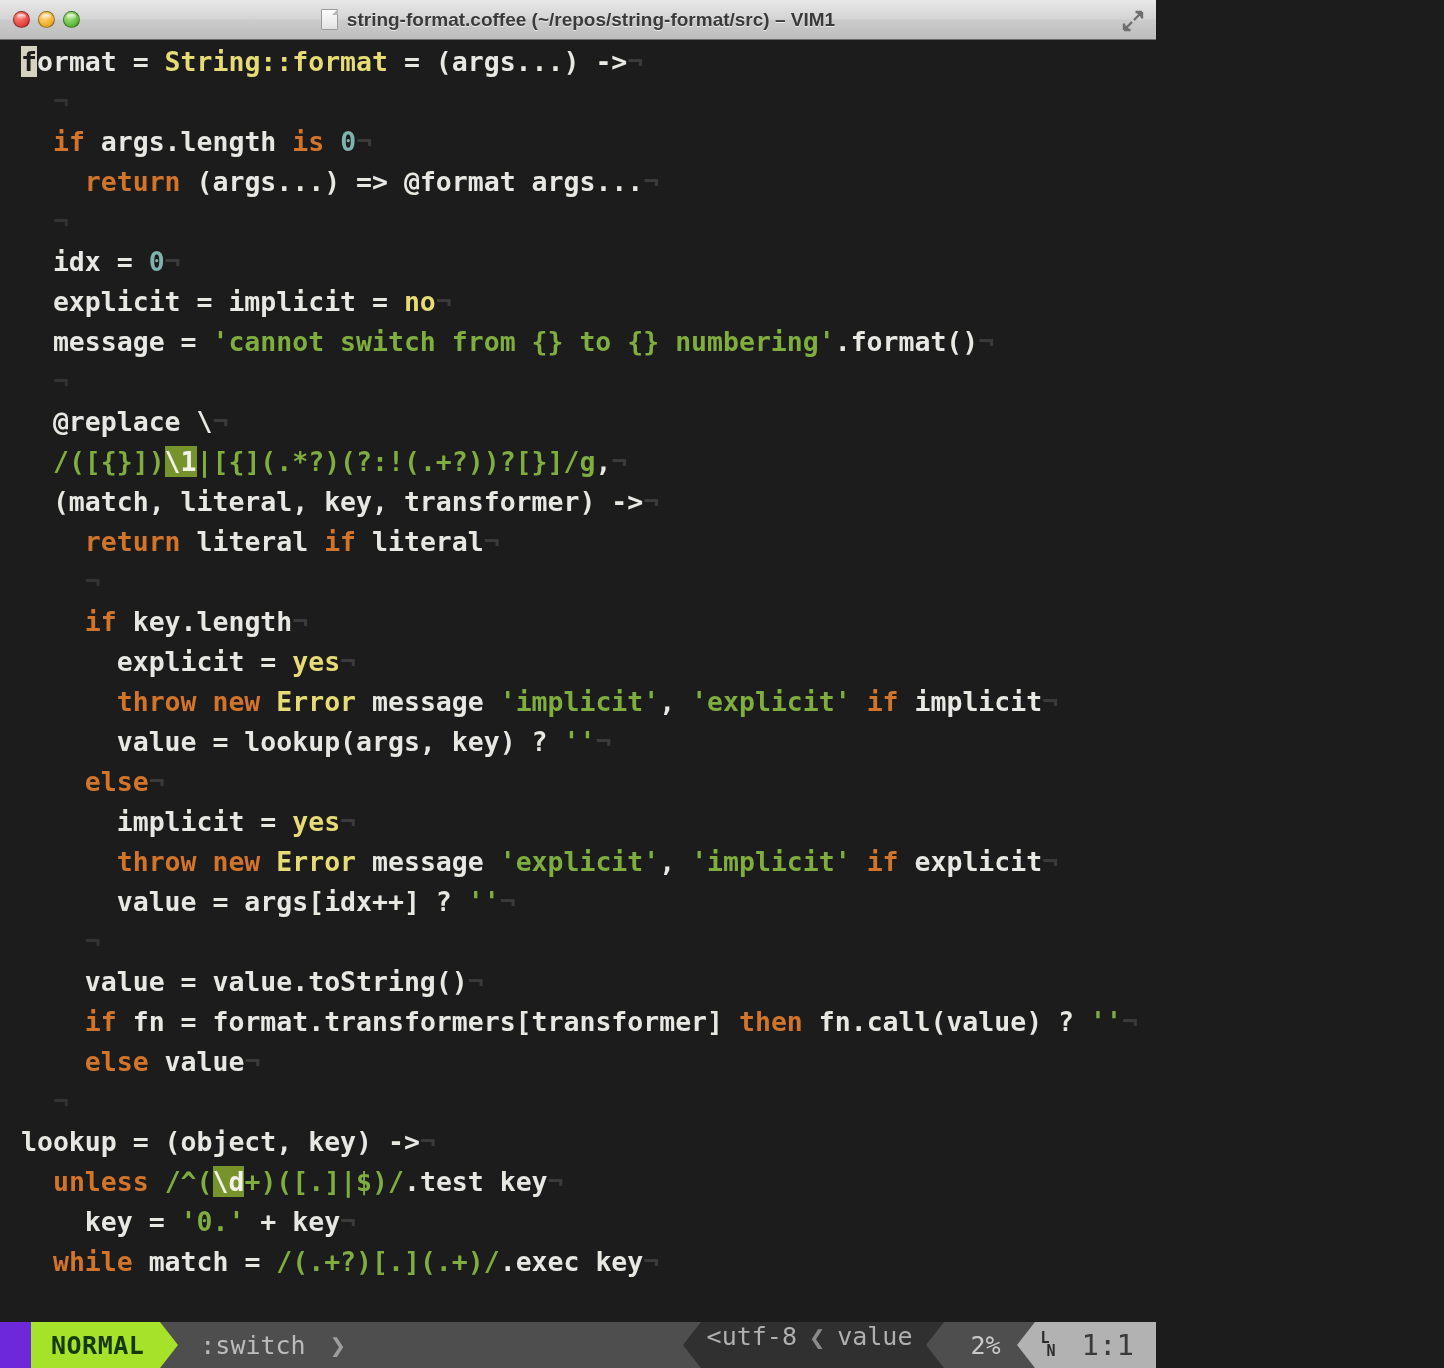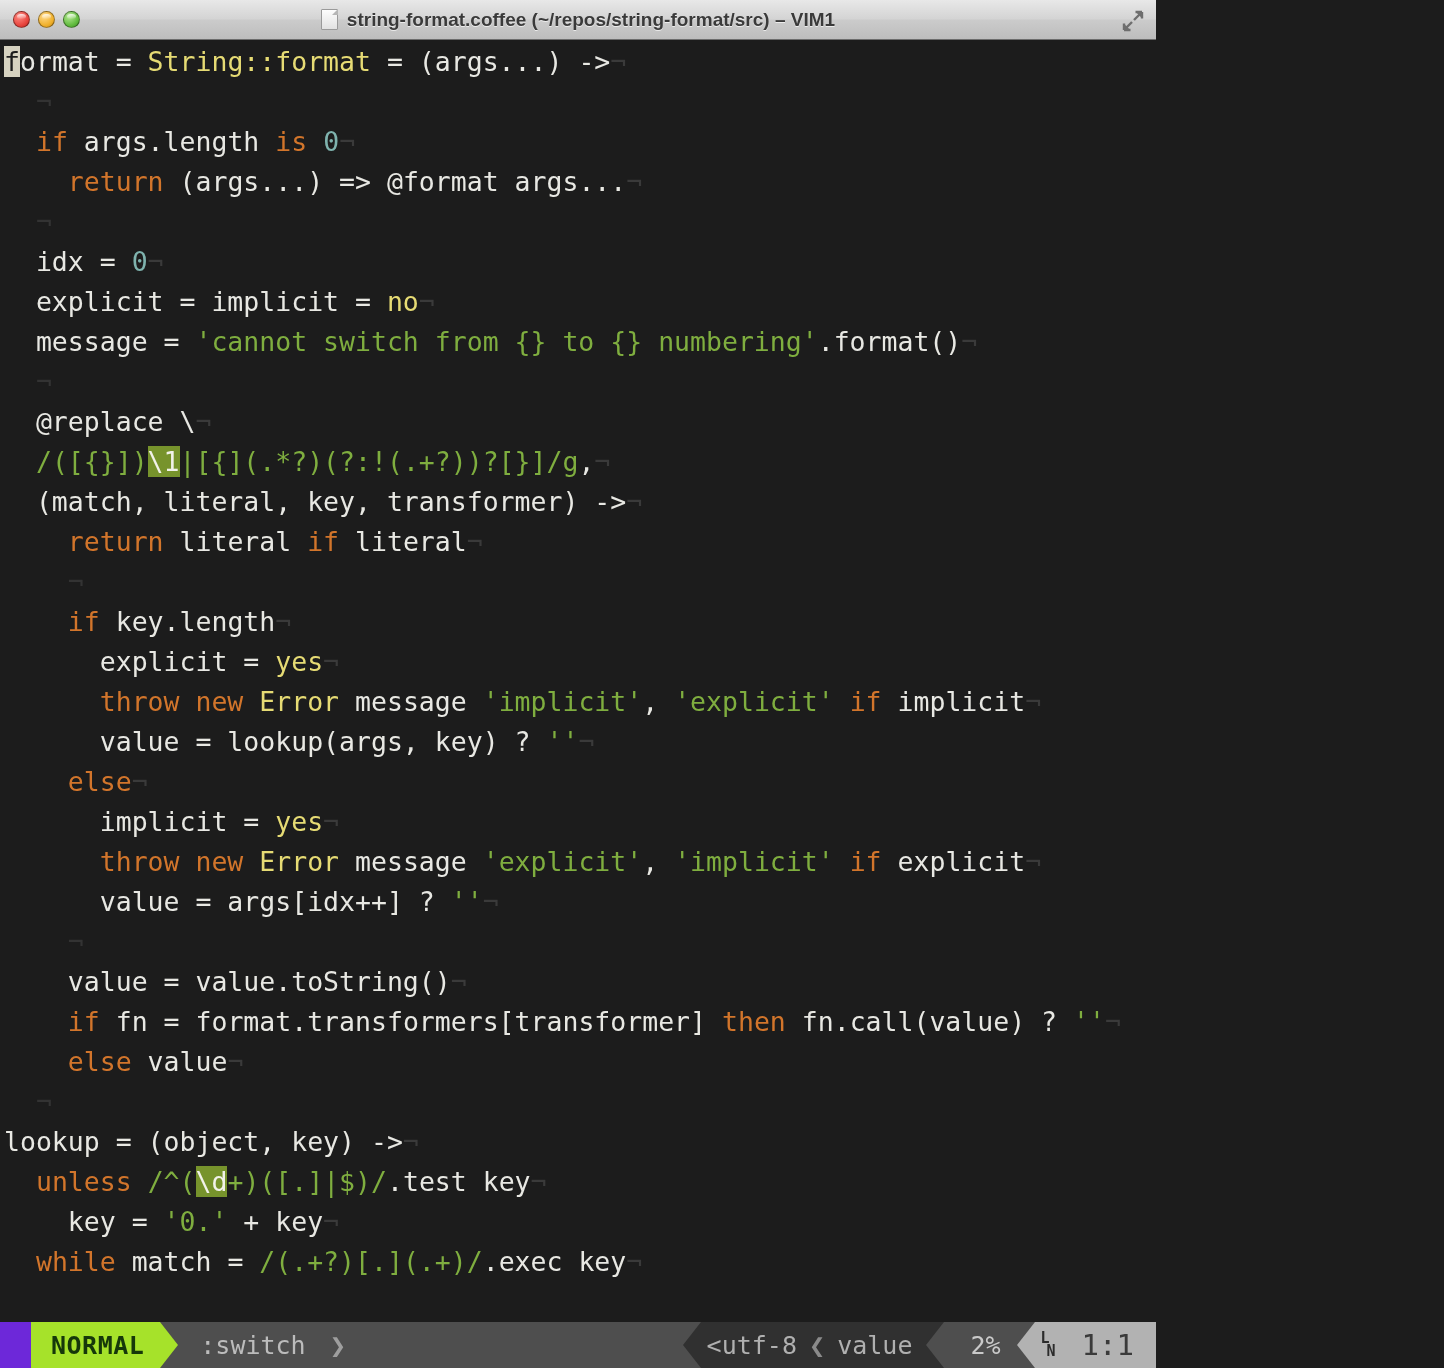--- a/index.html
+++ b/index.html
@@ -113,23 +113,24 @@
   .code {
     font-family: "DejaVu Sans Mono", monospace;
     font-size: 26.5px;
     line-height: 40px;
     letter-spacing: 0px;
     white-space: pre;
     color: #e8e8e3;
   }
   .line {
     height: 40px;
-    padding-left: 4px;
+    padding-left: 21px;
     white-space: pre;
     position: relative;
+    font-weight: bold;
   }
 
   
   .kw        { color: #d2752b; }       
   .fn        { color: #e6db74; }       
   .num       { color: #7fb3ae; }       
   .const     { color: #e6db74; }       
   .str       { color: #7fae3f; }       
   .plain     { color: #e8e8e3; }
   .eol       { color: #3a3a3a; }       
@@ -198,21 +199,21 @@
     border-style: solid;
     border-width: 23px 18px 23px 0;
     flex: 0 0 auto;
   }
   .arrow-dark-on-mid { border-color: transparent #303030 transparent transparent; background: #4e4e4e; }
   .seg-enc {
     background: #303030;
     color: #b0b0b0;
     padding: 0 14px 0 6px;
     display: flex;
-    align-items: center;
+    align-items: flex-start;
     gap: 12px;
   }
   .thin-left { color: #8a8a8a; font-size: 27px; }
   .arrow-mid-on-dark { border-color: transparent #4e4e4e transparent transparent; background: #303030; }
   .seg-pct {
     background: #4e4e4e;
     color: #c9c9c9;
     padding: 0 16px 0 26px;
   }
   .arrow-light-on-mid { border-color: transparent #b2b2b2 transparent transparent; background: #4e4e4e; }

